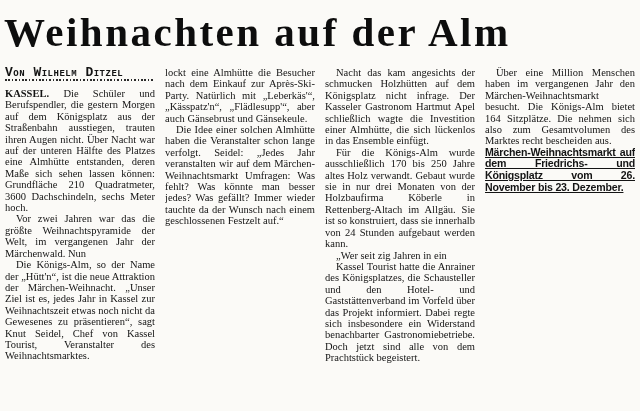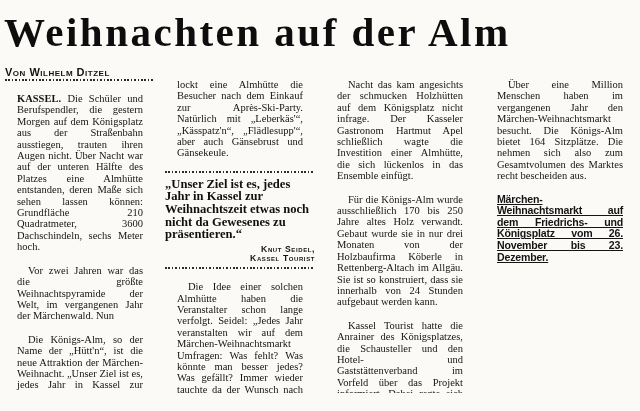--- a/index.html
+++ b/index.html
@@ -43,28 +43,28 @@
   }
   .col {
     flex: 1 1 0;
     min-width: 0;
     text-align: justify;
     font-size: 10.5px;
     line-height: 11.4px;
     letter-spacing: 0;
     overflow: hidden;
   }
-  .col p { text-indent: 11px; margin: 12px; }
+  .col p { text-indent: 11px; margin: 0; }
   .col p.noindent { text-indent: 0; }
   .lead { font-weight: 700; }
   .byline-block { margin-bottom: 7px; }
   .byline {
-    font-family: Liberation Sans, sans-serif;
+    font-family: Liberation Mono, monospace;
     font-weight: 700;
-    font-size: 11px;
+    font-size: 13px;
     font-variant: small-caps;
     letter-spacing: 0.5px;
     line-height: 11px;
     display: block;
   }
   .dotted {
     height: 2px;
     margin-top: 1px;
     background: repeating-linear-gradient(90deg, #2b2b2b 0 1.6px, transparent 1.6px 3.4px);
   }
@@ -115,37 +115,28 @@
         <span class="byline">Von Wilhelm Ditzel</span>
         <div class="dotted"></div>
       </div>
       <p class="noindent"><span class="lead">KASSEL.</span> <span>Die Schüler und Berufspendler, die gestern Morgen auf dem Königsplatz aus der Straßenbahn ausstiegen, trauten ihren Augen nicht. Über Nacht war auf der unteren Hälfte des Platzes eine Almhütte entstanden, deren Maße sich sehen lassen können: Grundfläche 210 Quadratmeter, 3600 Dachschindeln, sechs Meter hoch.</span></p>
       <p>Vor zwei Jahren war das die größte Weihnachtspyramide der Welt, im vergangenen Jahr der Märchenwald. Nun</p>
       <p>Die Königs-Alm, so der Name der „Hütt'n“, ist die neue Attraktion der Märchen-Weihnacht. „Unser Ziel ist es, jedes Jahr in Kassel zur Weihnachtszeit etwas noch nicht da Gewesenes zu präsentieren“, sagt Knut Seidel, Chef von Kassel Tourist, Veranstalter des Weihnachtsmarktes.</p>
     </div>
 
     <div class="col">
       <p class="noindent">lockt eine Almhütte die Besucher nach dem Einkauf zur Après-Ski-Party. Natürlich mit „Leberkäs'“, „Kässpatz'n“, „Flädlesupp'“, aber auch Gänsebrust und Gänsekeule.</p>
-      <div class="pullquote">
-        <div class="dotted"></div>
-        <div class="pq-text">„Unser Ziel ist es, jedes Jahr in Kassel zur Weihnachtszeit etwas noch nicht da Gewesenes zu präsentieren.“</div>
-        <div class="pq-attr">
-          <span>Knut Seidel,</span>
-          <span>Kassel Tourist</span>
-        </div>
-        <div class="dotted"></div>
-      </div>
       <p>Die Idee einer solchen Almhütte haben die Veranstalter schon lange verfolgt. Seidel: „Jedes Jahr veranstalten wir auf dem Märchen-Weihnachtsmarkt Umfragen: Was fehlt? Was könnte man besser jedes? Was gefällt? Immer wieder tauchte da der Wunsch nach einem geschlossenen Festzelt auf.“</p>
     </div>
 
     <div class="col">
       <p>Nacht das kam angesichts der schmucken Holzhütten auf dem Königsplatz nicht infrage. Der Kasseler Gastronom Hartmut Apel schließlich wagte die Investition einer Almhütte, die sich lückenlos in das Ensemble einfügt.</p>
       <p>Für die Königs-Alm wurde ausschließlich 170 bis 250 Jahre altes Holz verwandt. Gebaut wurde sie in nur drei Monaten von der Holzbaufirma Köberle in Rettenberg-Altach im Allgäu. Sie ist so konstruiert, dass sie innerhalb von 24 Stunden aufgebaut werden kann.</p>
+      <p>„Wer seit zig Jahren in ein</p>
       <p>Kassel Tourist hatte die Anrainer des Königsplatzes, die Schausteller und den Hotel- und Gaststättenverband im Vorfeld über das Projekt informiert. Dabei regte sich insbesondere ein Widerstand benachbarter Gastronomiebetriebe. Doch jetzt sind alle von dem Prachtstück begeistert.</p>
-      <p>„Wer seit zig Jahren in ein</p>
     </div>
 
     <div class="col">
       <p>Über eine Million Menschen haben im vergangenen Jahr den Märchen-Weihnachtsmarkt besucht. Die Königs-Alm bietet 164 Sitzplätze. Die nehmen sich also zum Gesamtvolumen des Marktes recht bescheiden aus.</p>
       <p class="note noindent">Märchen-Weihnachtsmarkt auf dem Friedrichs- und Königsplatz vom 26. November bis 23. Dezember.</p>
     </div>
 
   </div>
 </div>
 

